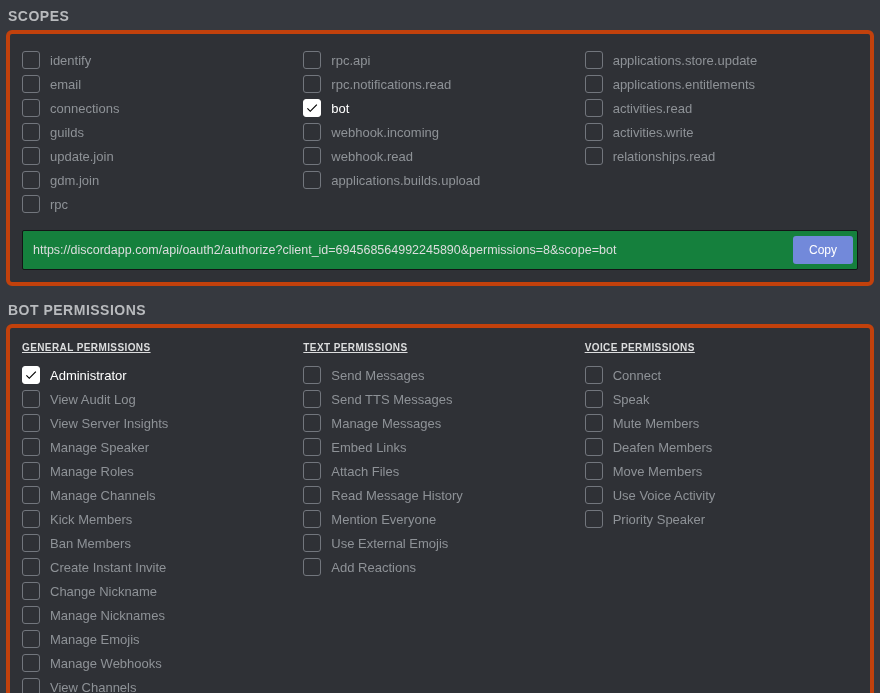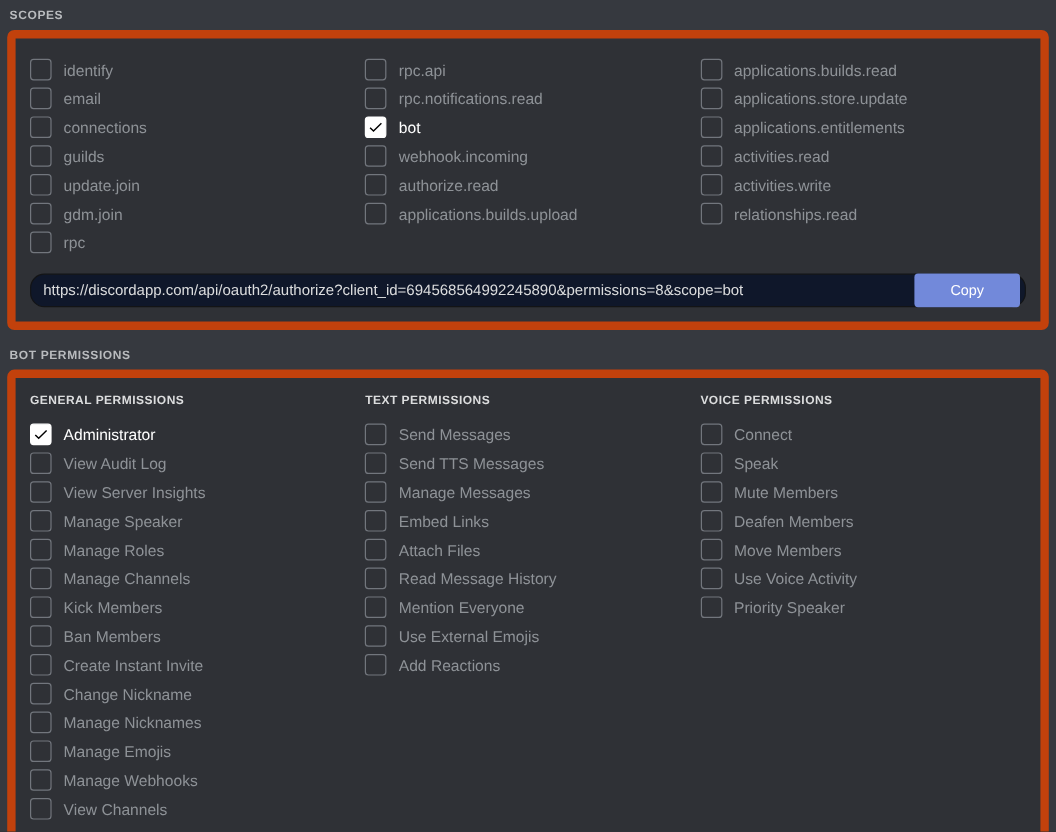--- a/index.html
+++ b/index.html
@@ -7,27 +7,27 @@
   body {
     background: #36393f;
     font-family: "Helvetica Neue", Helvetica, Arial, sans-serif;
     font-size: 13px;
     color: #b9bbbe;
     overflow: hidden;
   }
 
   .panel {
     background: #2f3136;
-    border: 7px solid #c2410c;
+    border: 4px solid #c2410c;
     border-radius: 6px;
     margin: 0 6px 6px 6px;
   }
 
   .section-title {
-    font-size: 10px;
+    font-size: 14px;
     font-weight: 700;
     letter-spacing: 0.5px;
     color: #b9bbbe;
     text-transform: uppercase;
   }
 
   .scopes-title { padding: 8px 4px 6px 8px; }
   .perms-title  { padding: 10px 4px 6px 8px; }
 
   .scopes-panel { padding: 14px 12px 12px 12px; }
@@ -47,20 +47,21 @@
     column-gap: 8px;
   }
   .perms-col { display: flex; flex-direction: column; }
   .col-title {
     font-size: 10px;
     font-weight: 700;
     color: #dcddde;
     letter-spacing: 0.4px;
     text-transform: uppercase;
     margin-bottom: 10px;
+    text-decoration: underline;
   }
 
   .check-row {
     display: flex;
     align-items: center;
     height: 24px;
     cursor: pointer;
   }
   .check-box {
     width: 18px;
@@ -83,42 +84,42 @@
 
   .check-label {
     color: #8e9297;
     font-size: 13px;
   }
   .check-row.is-checked .check-label { color: #ffffff; }
 
   .url-row {
     display: flex;
     align-items: center;
-    background: #0f172a;
+    background: #15803d;
     border: 1px solid #131416;
-    border-radius: 12px;
-    height: 28px;
+    border-radius: 2px;
+    height: 40px;
     padding: 0 4px 0 10px;
   }
   .url-input {
     flex: 1;
     background: transparent;
     border: none;
     outline: none;
     color: #dcddde;
     font-size: 12.5px;
     font-family: inherit;
   }
   .copy-btn {
     background: #7289da;
     color: #ffffff;
     border: none;
     border-radius: 3px;
     height: 28px;
-    padding: 0 30px;
+    padding: 0 16px;
     font-size: 12px;
     font-weight: 500;
     cursor: pointer;
   }
 </style>
 </head>
 <body>
 
 <div class="section-title scopes-title">SCOPES</div>
 
@@ -170,32 +171,28 @@
             </svg>
           </div>
           <span class="check-label">bot</span>
         </div>
         <div class="check-row">
           <div class="check-box"></div>
           <span class="check-label">webhook.incoming</span>
         </div>
         <div class="check-row">
           <div class="check-box"></div>
-          <span class="check-label">authorize.read</span>
+          <span class="check-label">webhook.read</span>
         </div>
         <div class="check-row">
           <div class="check-box"></div>
           <span class="check-label">applications.builds.upload</span>
         </div>
       </div>
       <div class="scopes-col">
-        <div class="check-row">
-          <div class="check-box"></div>
-          <span class="check-label">applications.builds.read</span>
-        </div>
         <div class="check-row">
           <div class="check-box"></div>
           <span class="check-label">applications.store.update</span>
         </div>
         <div class="check-row">
           <div class="check-box"></div>
           <span class="check-label">applications.entitlements</span>
         </div>
         <div class="check-row">
           <div class="check-box"></div>

